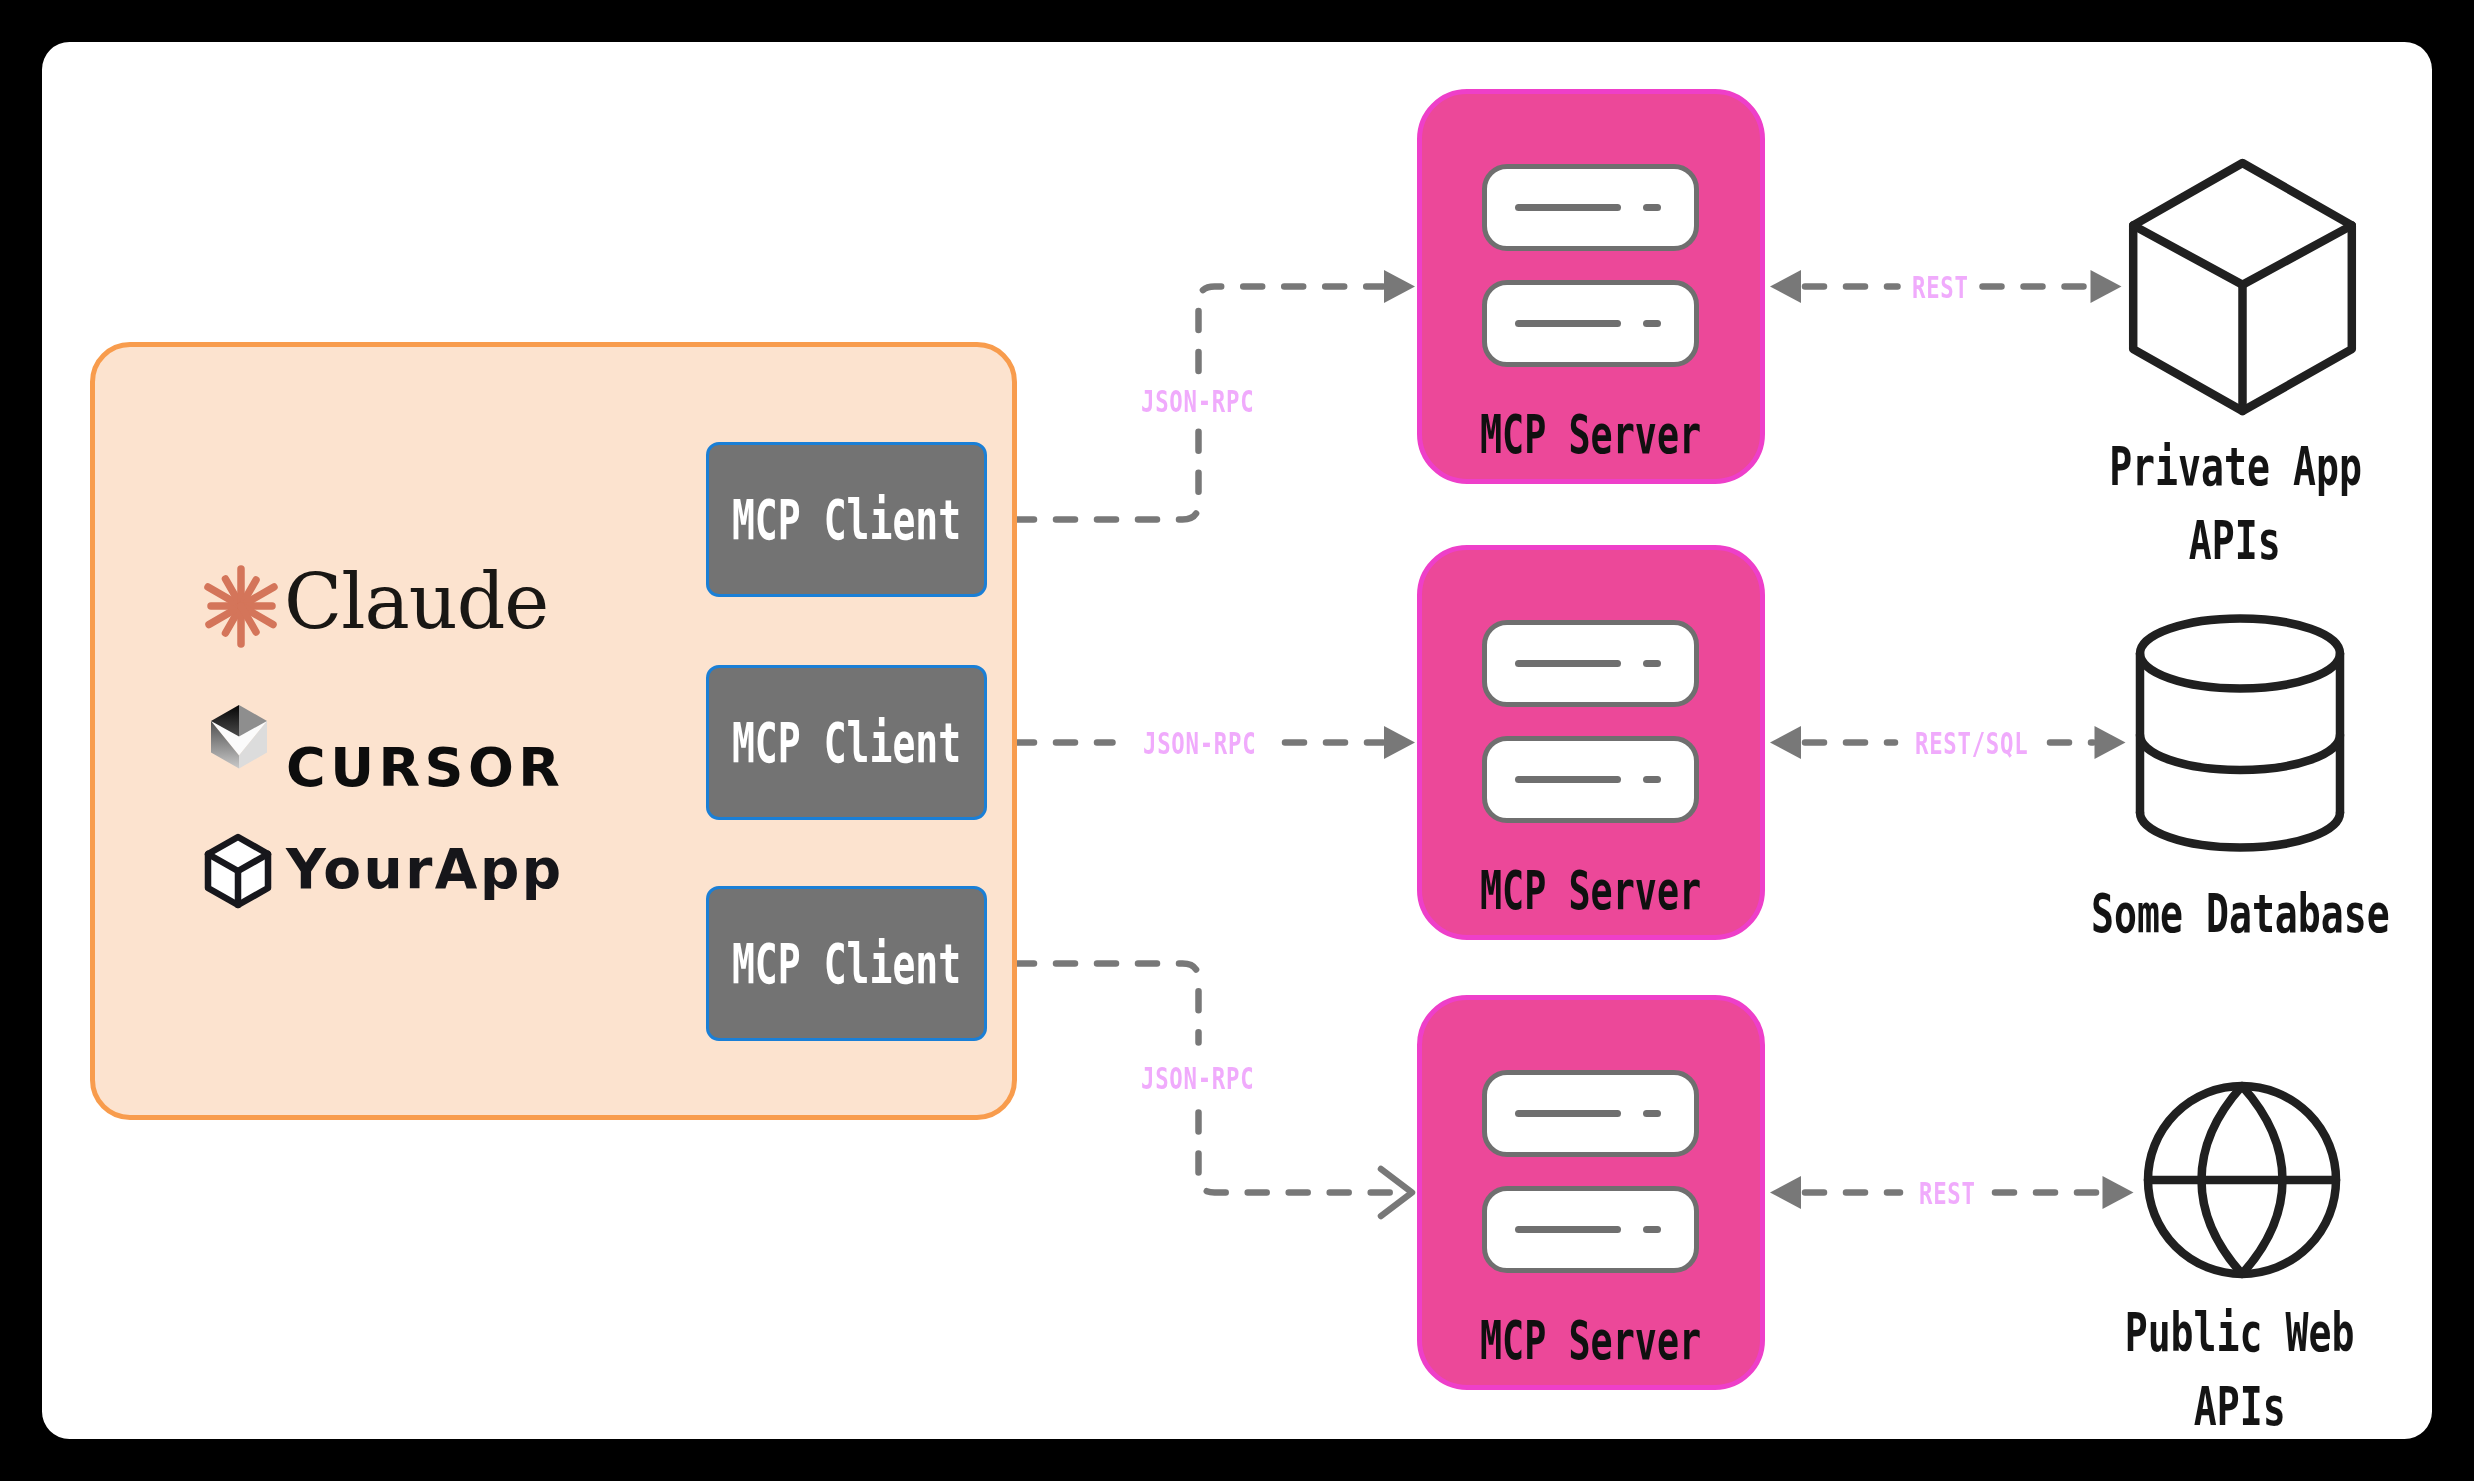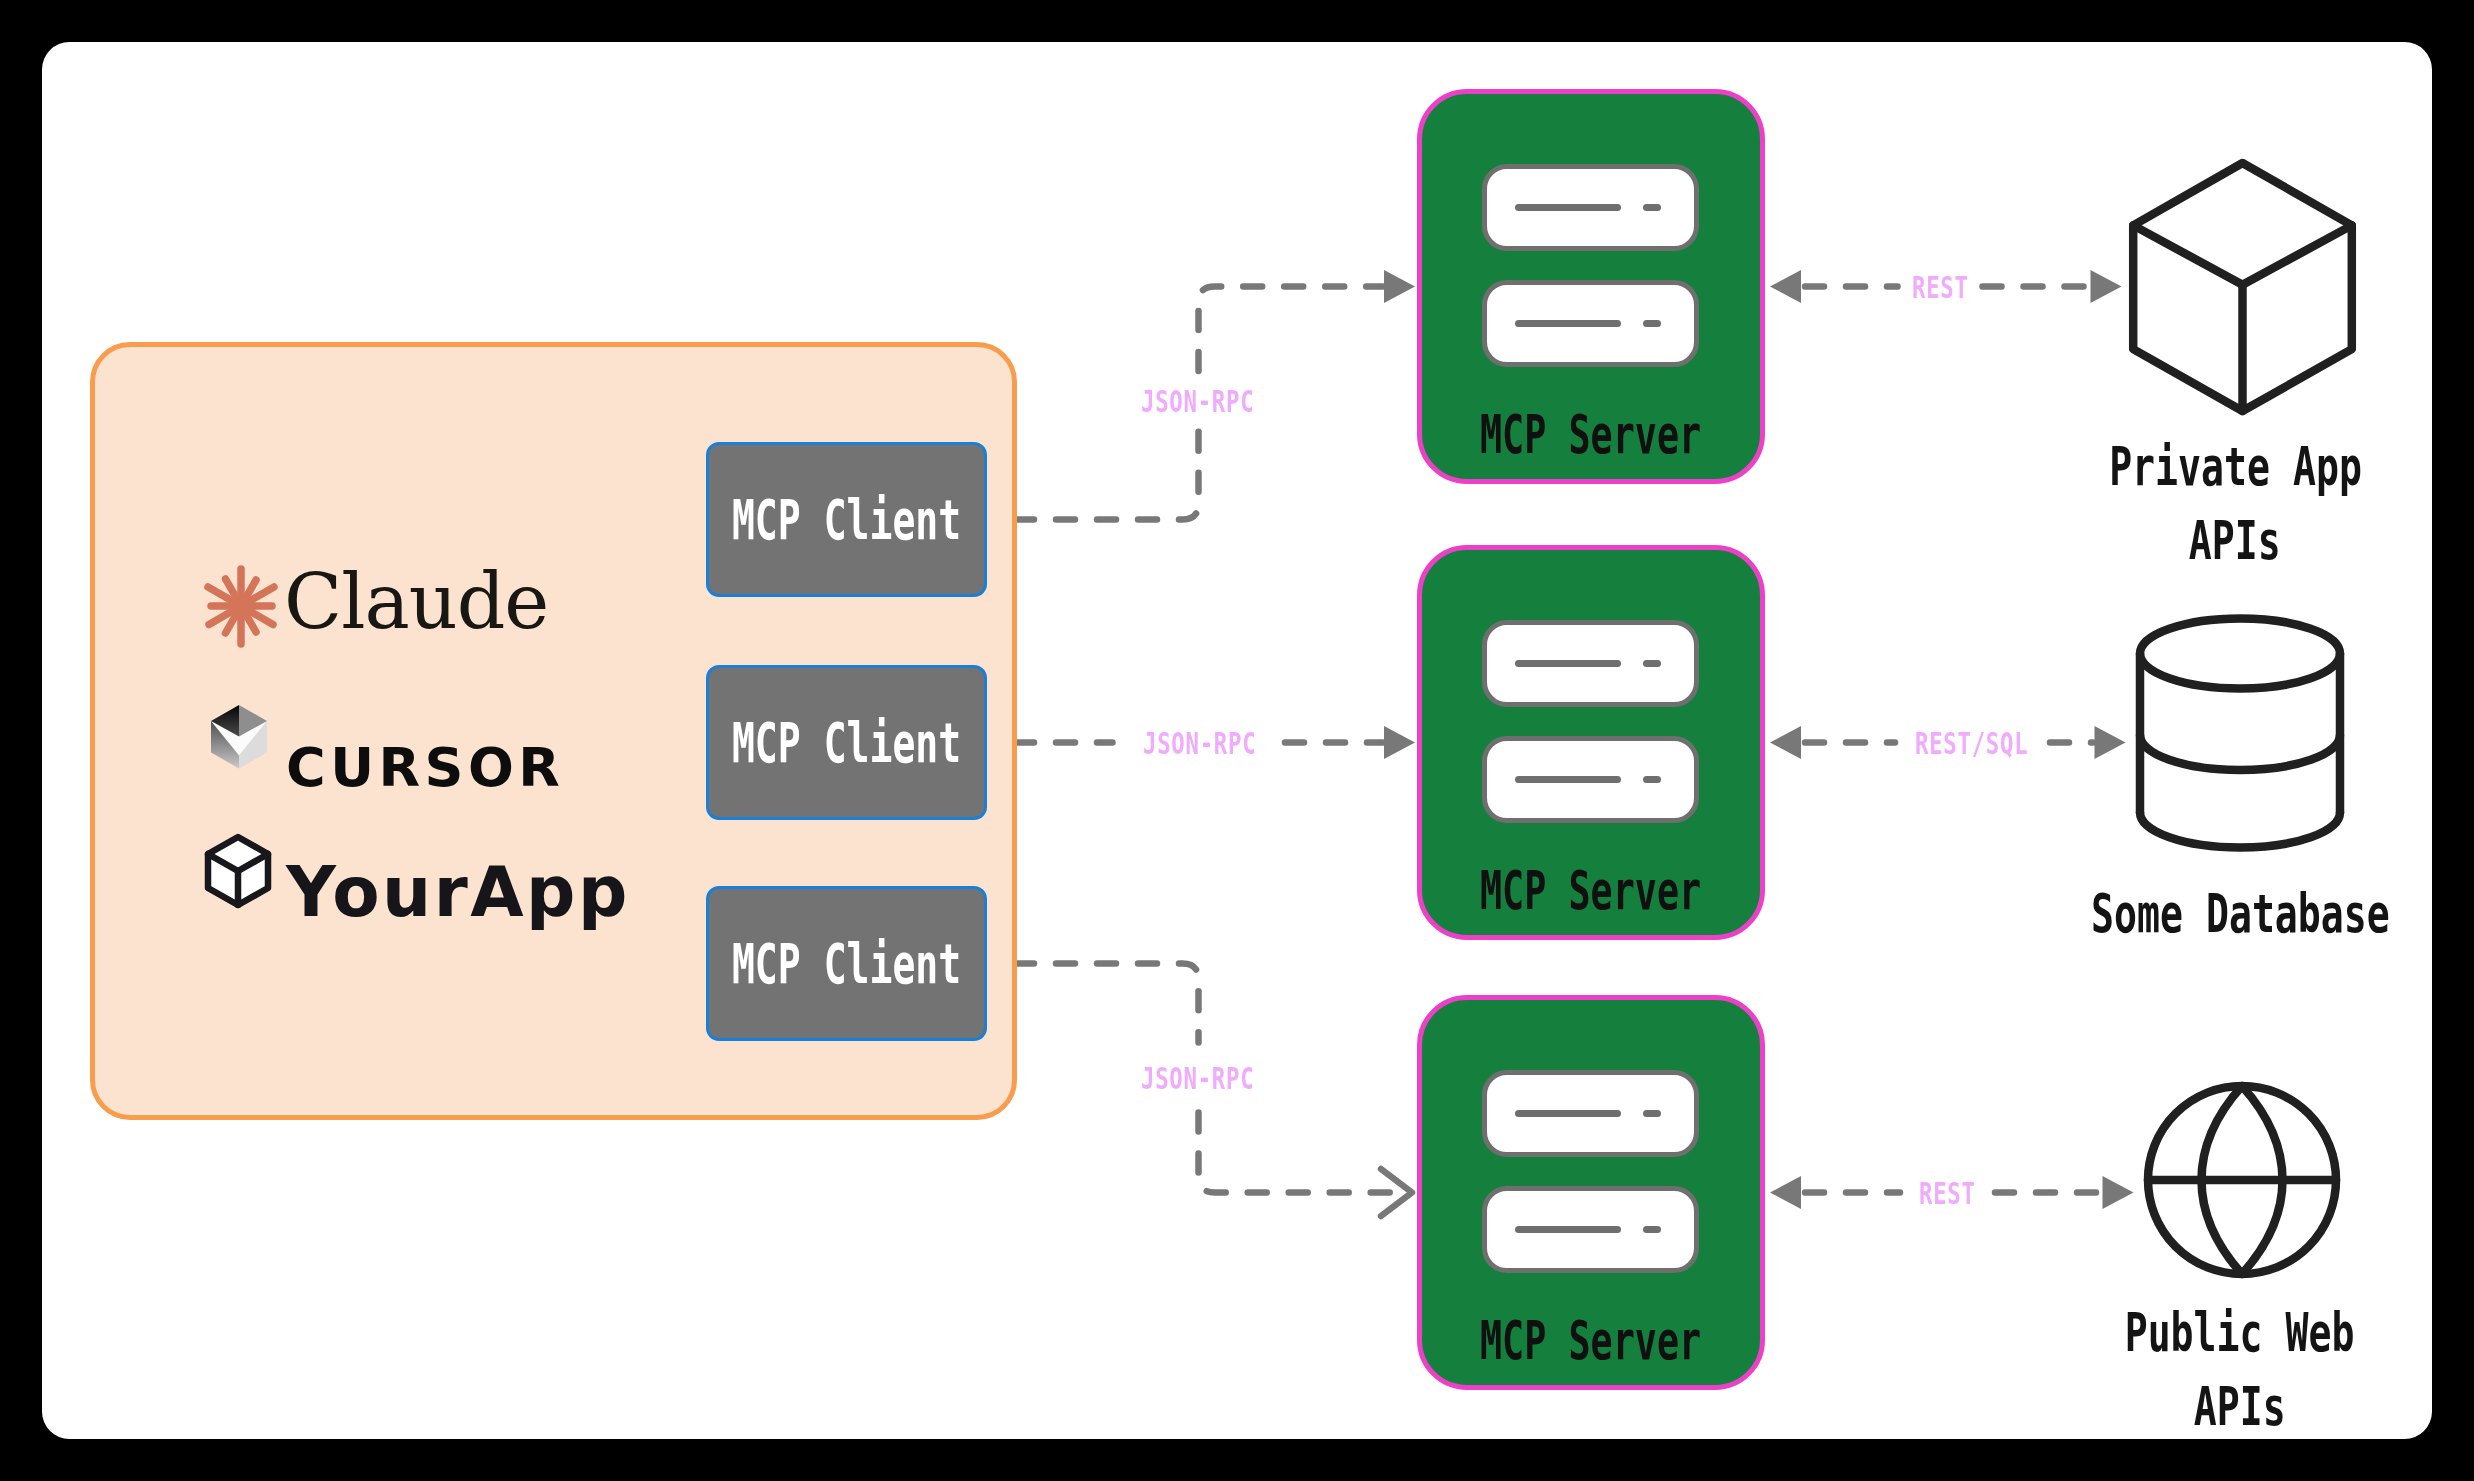--- a/index.html
+++ b/index.html
@@ -19,29 +19,29 @@
   
   .host-box{left:90px;top:342px;width:927px;height:778px;background:#fce3cf;
             border:5px solid #f89c4d;border-radius:40px;box-sizing:border-box;}
 
   .app-label{line-height:1;white-space:nowrap;color:#16161a;}
   .claude-text{left:284px;top:564px;font-family:"DejaVu Serif", serif;font-weight:500;
                font-size:76px;letter-spacing:-1px;color:#191714;}
   .cursor-text{left:286px;top:710px;font-family:"DejaVu Sans", sans-serif;font-weight:bold;
                font-size:54px;letter-spacing:4.5px;color:#0d0d0d;margin-top:31px;}
   .yourapp-text{left:286px;top:842px;font-family:"DejaVu Sans", sans-serif;font-weight:bold;
-               font-size:69px;letter-spacing:2.5px;color:#16161a;margin-top:16px;}
+               font-size:55px;letter-spacing:2.5px;color:#16161a;}
 
   
   .client{left:706px;width:281px;height:155px;background:#737373;border:3.5px solid #1a7fd6;
           border-radius:13px;box-sizing:border-box;display:flex;align-items:center;justify-content:center;}
   .client .lbl{color:#fff;font-size:56px;}
 
   
-  .server{left:1417px;width:348px;height:395px;background:#15803d;border:5.5px solid #ee3fc9;
+  .server{left:1417px;width:348px;height:395px;background:#ec4899;border:5.5px solid #ee3fc9;
           border-radius:50px;box-sizing:border-box;text-decoration:underline;}
   .unit{position:absolute;left:60px;width:217px;height:87px;background:#fff;
         border:5px solid #6f6f6f;border-radius:25px;box-sizing:border-box;}
   .unit .line{position:absolute;left:28px;top:50%;margin-top:-3.5px;width:106px;height:7px;
               background:#6f6f6f;border-radius:3.5px;}
   .unit .dot{position:absolute;right:33px;top:50%;margin-top:-3.5px;width:18px;height:7px;
              background:#6f6f6f;border-radius:3.5px;}
   .unit.u1{top:70px;}  .unit.u2{top:186px;}
   .server .lbl{position:absolute;left:0;top:314px;width:100%;text-align:center;
                font-size:54px;color:#101010;}

